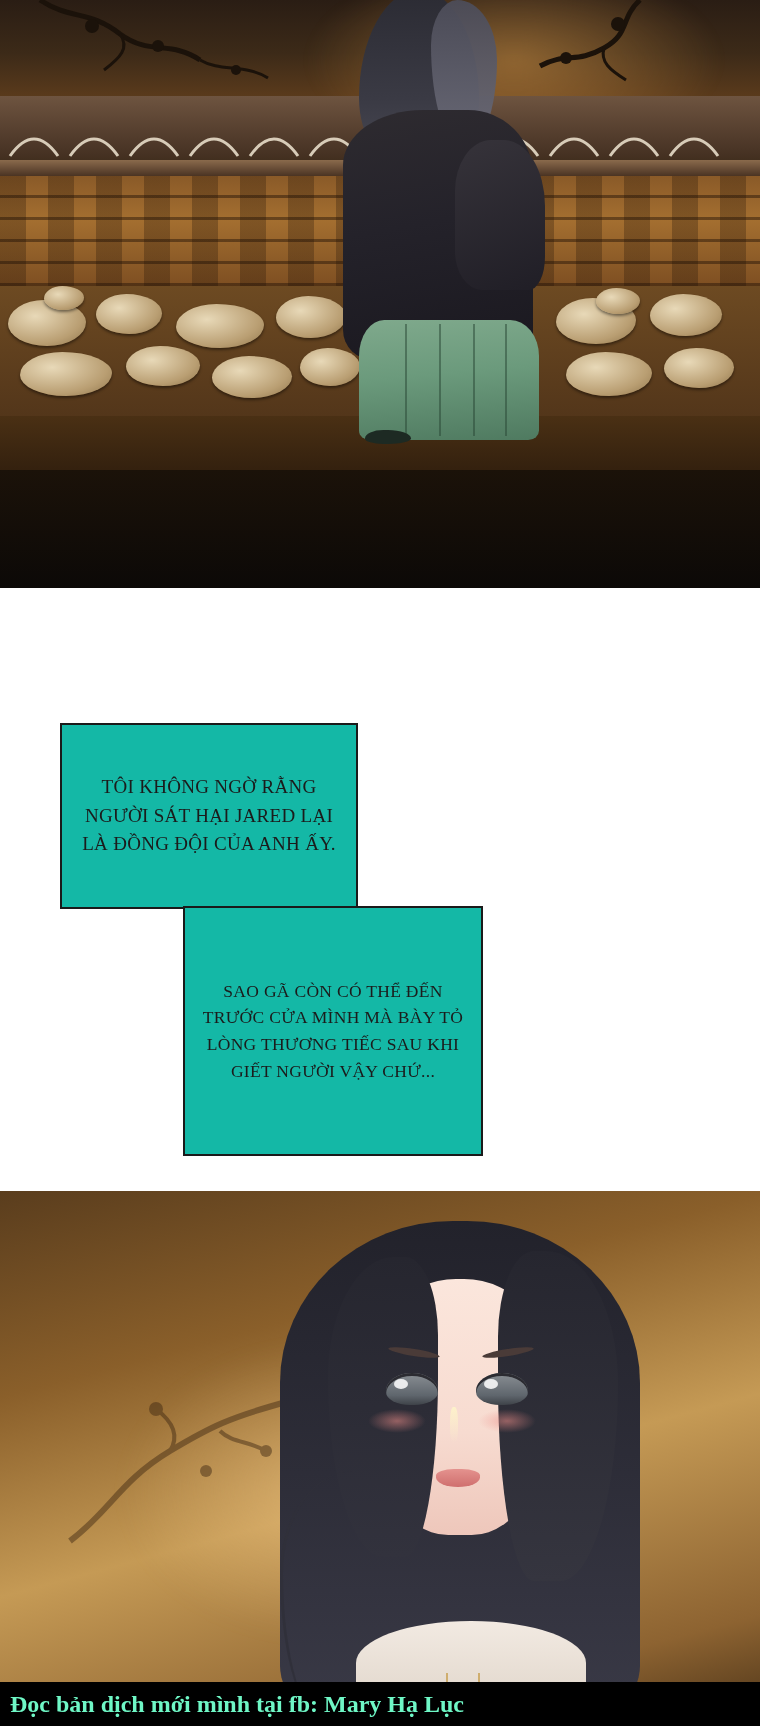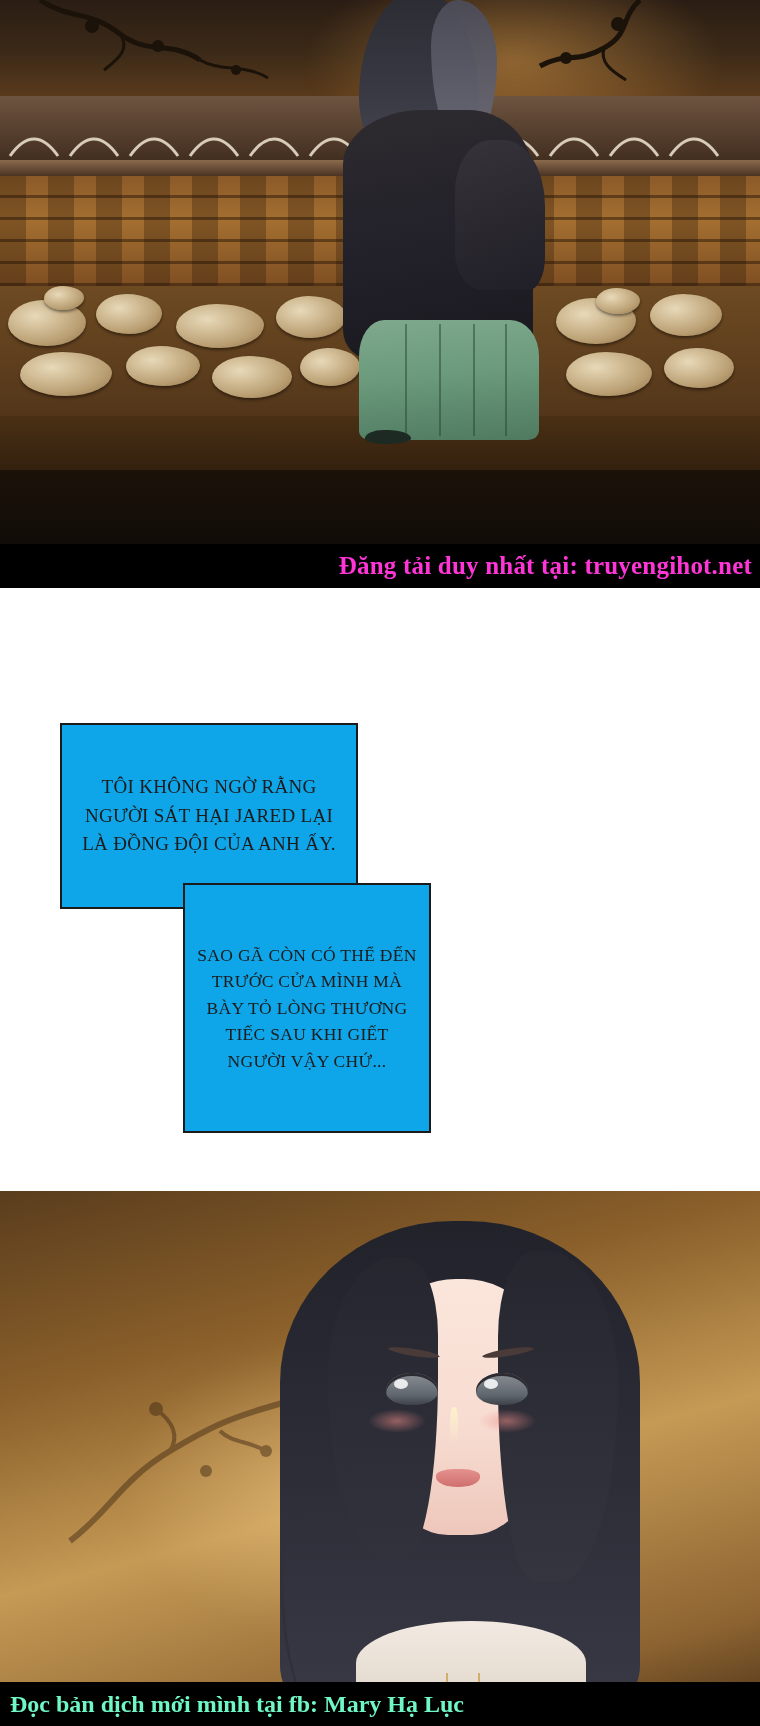--- a/index.html
+++ b/index.html
@@ -185,34 +185,34 @@
 
   
   .gutter {
     position: absolute;
     left: 0; top: 588px;
     width: 760px; height: 603px;
     background: #ffffff;
   }
   .bubble {
     position: absolute;
-    background: #0ea5e9;
+    background: #14b8a6;
     border: 2px solid #1a1a1a;
     box-sizing: border-box;
     display: flex;
     align-items: center;
     justify-content: center;
   }
   .bubble-a {
     left: 60px; top: 135px;
     width: 298px; height: 186px;
   }
   .bubble-b {
-    left: 183px; top: 295px;
-    width: 248px; height: 250px;
+    left: 183px; top: 318px;
+    width: 300px; height: 250px;
   }
   .bubble-text {
     font-family: "Liberation Serif", serif;
     color: #1b1b1b;
     font-size: 19px;
     line-height: 1.52;
     text-align: center;
     text-transform: uppercase;
     letter-spacing: .3px;
     padding: 0 12px;
@@ -437,23 +437,20 @@
       <div class="w-robe"></div>
       <div class="w-sleeve"></div>
       <div class="w-skirt"></div>
       <div class="w-skirt-fold" style="left:70px"></div>
       <div class="w-skirt-fold" style="left:104px"></div>
       <div class="w-skirt-fold" style="left:138px"></div>
       <div class="w-skirt-fold" style="left:170px"></div>
       <div class="w-shoe"></div>
     </div>
 
-    <div class="wm-top">
-      <span class="wm-top-text">Đăng tải duy nhất tại: truyengihot.net</span>
-    </div>
   </div>
 
   <div class="gutter">
     <div class="bubble bubble-a">
       <div class="bubble-text">Tôi không ngờ rằng người sát hại Jared lại là đồng đội của anh ấy.</div>
     </div>
     <div class="bubble bubble-b">
       <div class="bubble-text">Sao gã còn có thể đến trước cửa mình mà bày tỏ lòng thương tiếc sau khi giết người vậy chứ...</div>
     </div>
   </div>

